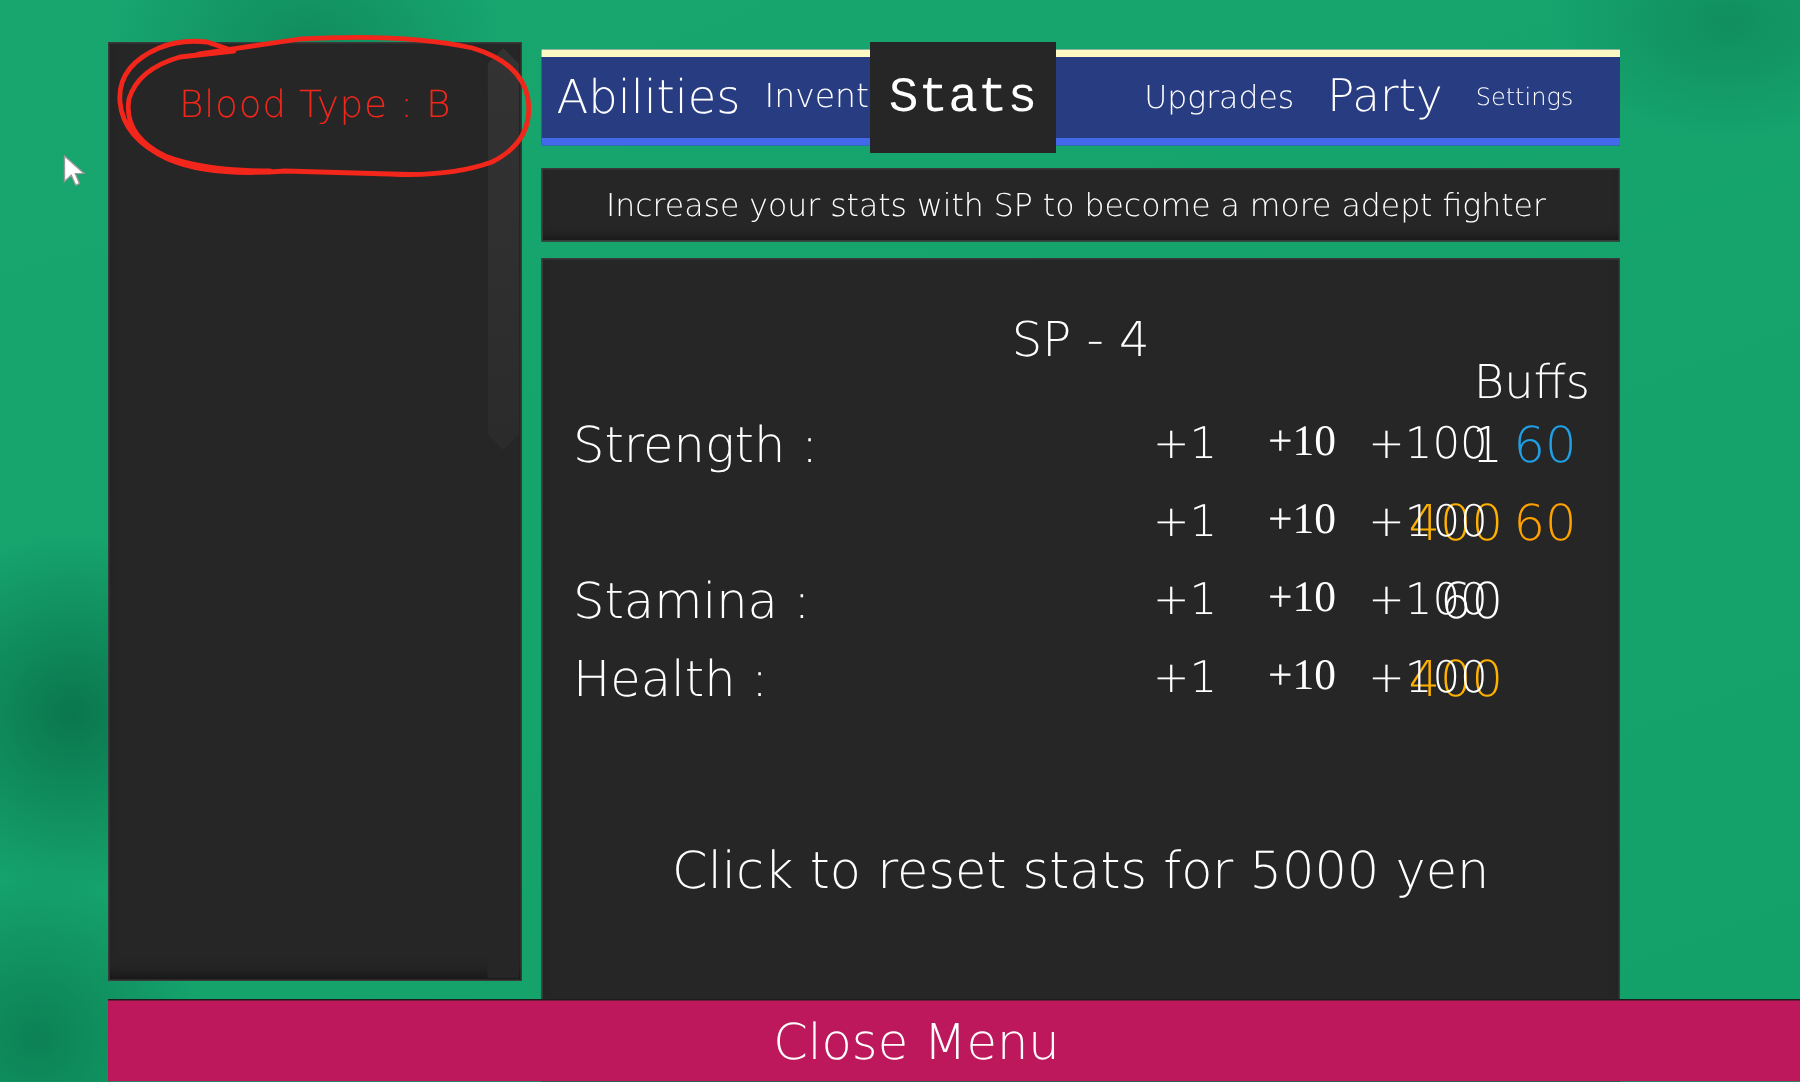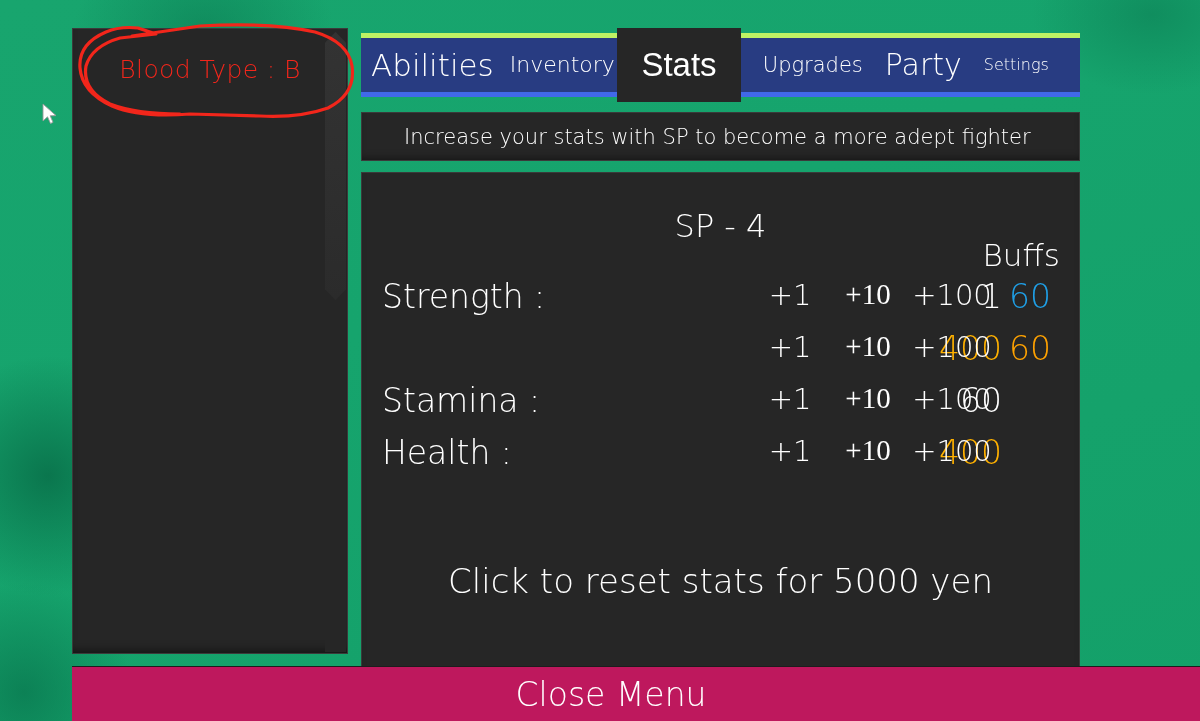--- a/index.html
+++ b/index.html
@@ -100,21 +100,21 @@
   }
 
   
   .tabbar {
     position: absolute;
     left: 361px;
     top: 33px;
     width: 719px;
     height: 64px;
     background: #283c82;
-    border-top: 5px solid #bef264;
+    border-top: 5px solid #fef9c3;
     border-bottom: 5px solid #4169e9;
     box-sizing: border-box;
     display: flex;
     align-items: center;
   }
   .tab {
     color: #ffffff;
     font-family: "DejaVu Sans", sans-serif;
     font-weight: 300;
     white-space: nowrap;
@@ -122,30 +122,30 @@
     line-height: 1;
   }
   .tab-abilities { font-size: 31px; margin-left: 10px; }
   .tab-inventory { font-size: 22px; margin-left: 16px; }
   .tab-upgrades  { font-size: 21px; margin-left: 20px; }
   .tab-party     { font-size: 30px; margin-left: 22px; }
   .tab-settings  { font-size: 16px; margin-left: 22px; }
 
   .tab-active {
     position: absolute;
-    left: 617px;
+    left: 580px;
     top: 28px;
     width: 124px;
     height: 74px;
     background: #262626;
     display: flex;
     align-items: center;
     justify-content: center;
     color: #ffffff;
-    font-family: Liberation Sans, sans-serif;
+    font-family: Liberation Mono, monospace;
     font-weight: 300;
     font-size: 33px;
     white-space: nowrap;
   }
 
   
   .desc-bar {
     position: absolute;
     left: 361px;
     top: 112px;

